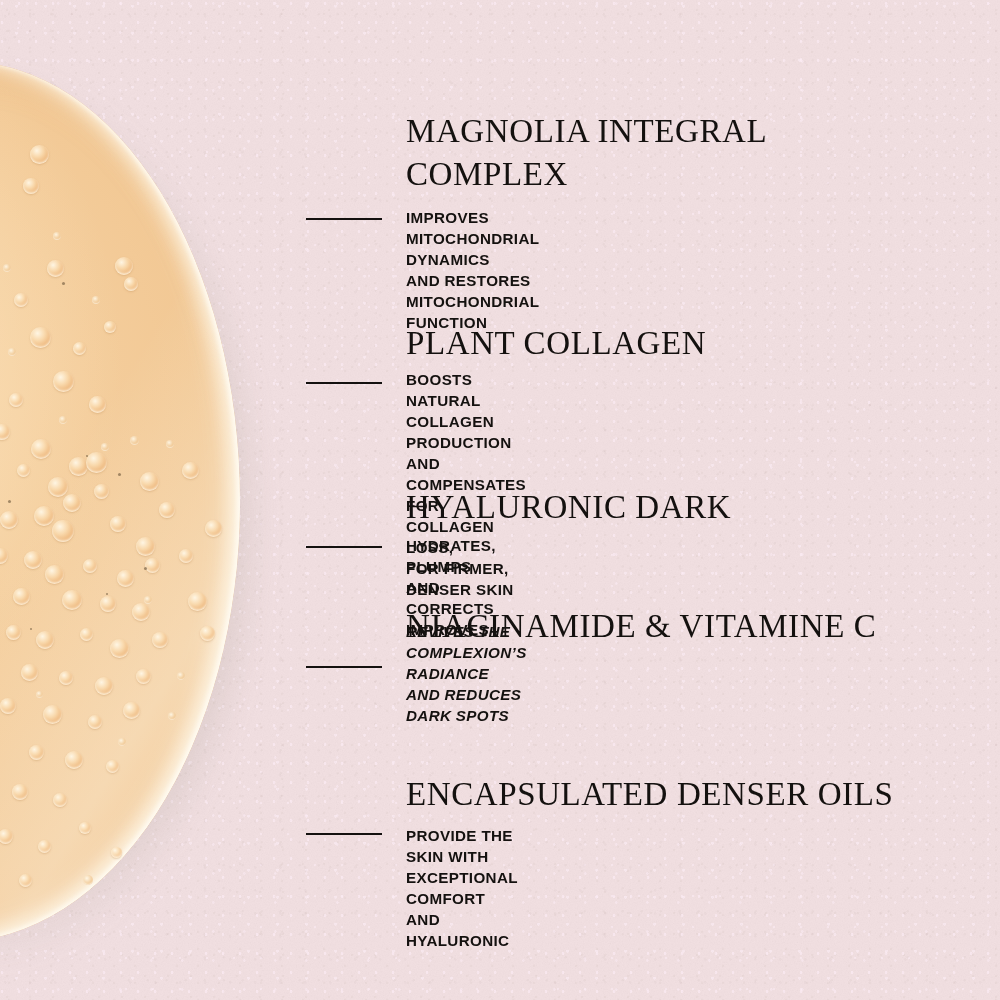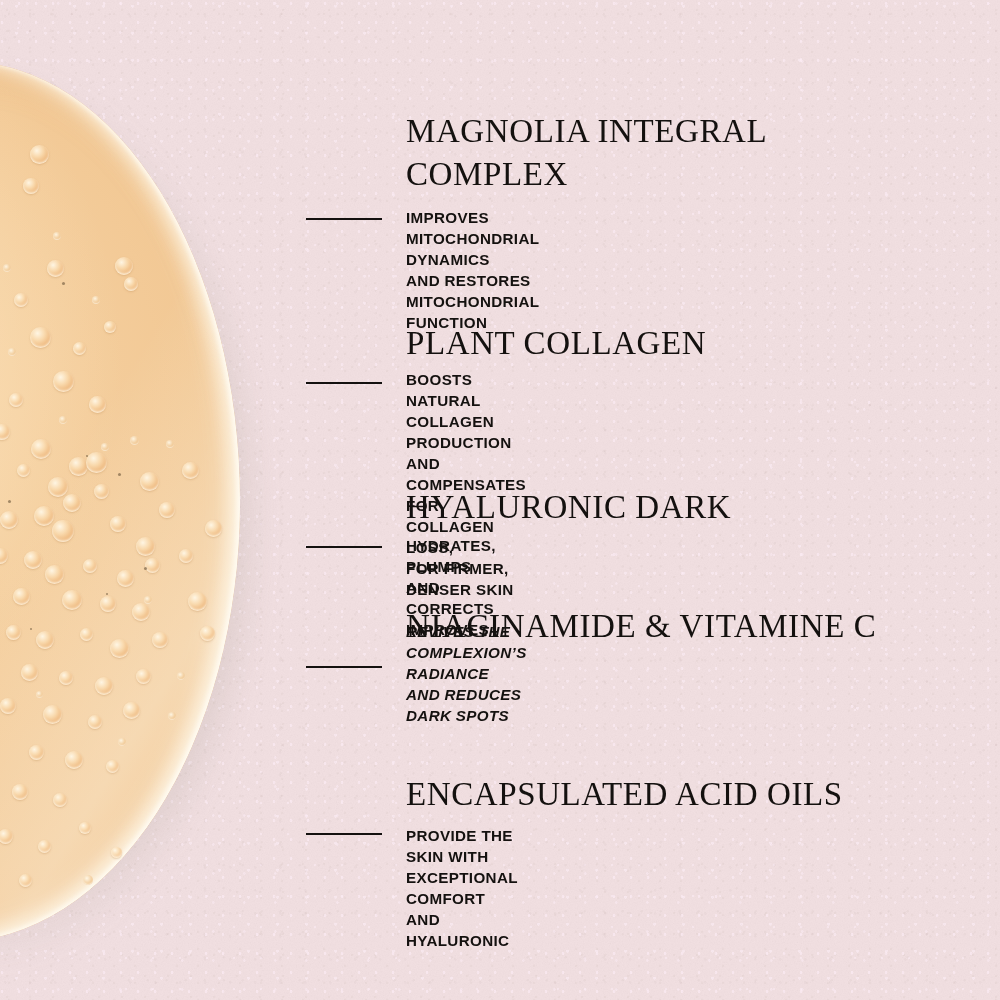--- a/index.html
+++ b/index.html
@@ -298,20 +298,20 @@
     </div>
 
     <div class="ingredient" style="top:0;">
       <h2 class="ingredient-title" style="top:605px;">NIACINAMIDE &amp; VITAMINE C</h2>
       <div class="ingredient-dash" style="top:666px;"></div>
       <p class="ingredient-desc" style="top:621px;font-style:italic;">REVIVES THE COMPLEXION’S RADIANCE
 AND REDUCES DARK SPOTS</p>
     </div>
 
     <div class="ingredient" style="top:0;">
-      <h2 class="ingredient-title" style="top:773px;">ENCAPSULATED ACID OILS</h2>
+      <h2 class="ingredient-title" style="top:773px;">ENCAPSULATED DENSER OILS</h2>
       <div class="ingredient-dash" style="top:833px;"></div>
       <p class="ingredient-desc" style="top:825px;">PROVIDE THE SKIN WITH EXCEPTIONAL
 COMFORT AND HYALURONIC</p>
     </div>
 
   </div>
 </div>
 
 </body></html>

